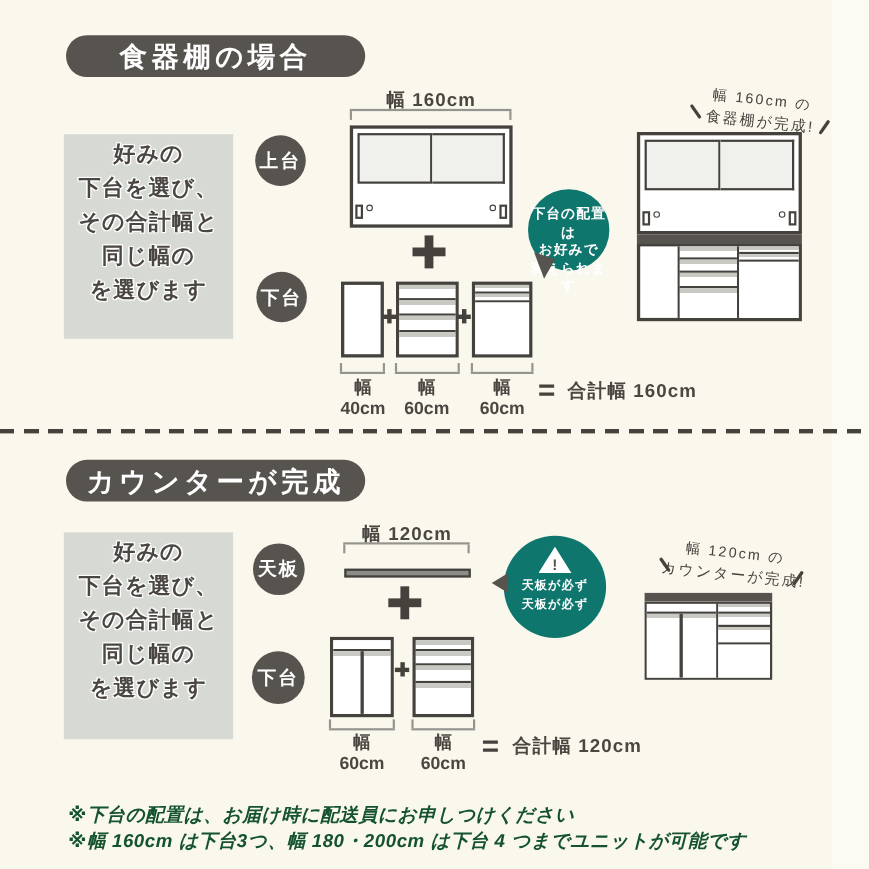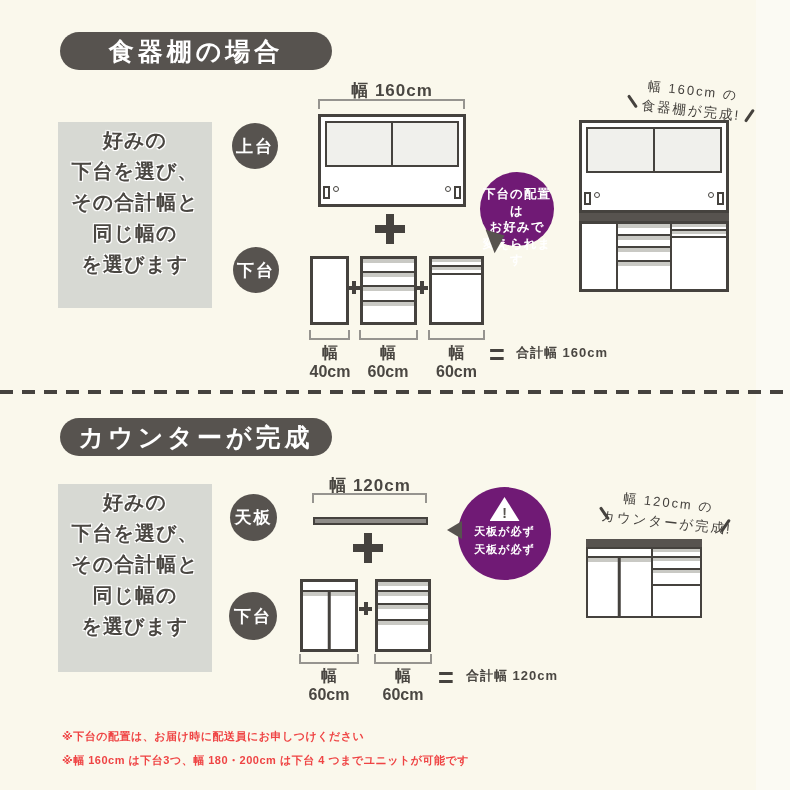--- a/index.html
+++ b/index.html
@@ -20,21 +20,21 @@
               text-shadow:1px 1px 0 #fff,-1px -1px 0 #fff,1px -1px 0 #fff,-1px 1px 0 #fff,0 0 3px #fff; }
 
   
   .badge { position:absolute; background:#57534f; border-radius:50%;
            color:#fff; font-weight:700; letter-spacing:2px;
            display:flex; align-items:center; justify-content:center; }
 
   
   .wtxt { position:absolute; color:#4a4742; font-size:17px; font-weight:600; text-align:center; letter-spacing:1px; }
   .ulabel { position:absolute; color:#4a4742; font-size:16px; font-weight:700; text-align:center; line-height:19px; }
-  .total { position:absolute; color:#4a4742; font-size:13px; font-weight:700; letter-spacing:1px; }
+  .total { position:absolute; color:#4a4742; font-size:17px; font-weight:700; letter-spacing:1px; }
   .eq { position:absolute; color:#45423e; font-size:27px; font-weight:900; }
 
   
   .brk-d { position:absolute; height:9px; border-top:2px solid #96948f; }
   .brk-d::before,.brk-d::after { content:""; position:absolute; top:0; width:2px; height:8px; background:#96948f; }
   .brk-d::before { left:0; } .brk-d::after { right:0; }
   .brk-u { position:absolute; height:9px; border-bottom:2px solid #96948f; }
   .brk-u::before,.brk-u::after { content:""; position:absolute; bottom:0; width:2px; height:8px; background:#96948f; }
   .brk-u::before { left:0; } .brk-u::after { right:0; }
 
@@ -63,21 +63,21 @@
 
   
   .cross-lg { position:absolute; width:30px; height:30px; }
   .cross-lg::before { content:""; position:absolute; left:0; right:0; top:11px; height:8px; background:#45423e; }
   .cross-lg::after  { content:""; position:absolute; top:0; bottom:0; left:11px; width:8px; background:#45423e; }
   .cross-sm { position:absolute; width:13px; height:13px; }
   .cross-sm::before { content:""; position:absolute; left:0; right:0; top:4.5px; height:4px; background:#45423e; }
   .cross-sm::after  { content:""; position:absolute; top:0; bottom:0; left:4.5px; width:4px; background:#45423e; }
 
   
-  .bubble { position:absolute; background:#701a75; border-radius:50%; color:#fff; text-align:center; }
+  .bubble { position:absolute; background:#0f766e; border-radius:50%; color:#fff; text-align:center; }
   .tail1 { position:absolute; left:2px; bottom:-6px; width:0; height:0; border:solid;
            border-width:20px 4px 0 16px; border-color:#57534f transparent transparent transparent; transform:rotate(18deg); }
   .tail2 { position:absolute; left:-11px; top:34px; width:0; height:0; border:solid;
            border-width:9px 15px 9px 0; border-color:transparent #57534f transparent transparent; }
   .bub1-line { font-size:12.5px; line-height:16.5px; font-weight:600; letter-spacing:1px; }
   .bub2-line { font-size:11px; line-height:18px; font-weight:600; letter-spacing:1px; }
   .warn-tri { display:inline-flex; align-items:flex-end; justify-content:center;
               width:30px; height:24px; background:#fff; clip-path:polygon(50% 0,100% 100%,0 100%); }
   .warn-tri span { color:#57534f; font-size:14px; font-weight:900; line-height:15px; }
 
@@ -87,21 +87,21 @@
   .cap2 { font-size:13.5px; letter-spacing:2px; margin-top:2px; }
   .emph { position:absolute; width:2.5px; height:15px; background:#45423e; border-radius:2px; }
 
   
   .board { position:absolute; background:#8e8c88; border:2px solid #45423e; }
 
   
   .divider { position:absolute; left:0; top:390px; width:790px; height:4px;
              background:repeating-linear-gradient(90deg,#45423e 0 13px,transparent 13px 22px); }
 
-  .footnote { position:absolute; color:#ef4444; font-size:11px; font-weight:700; letter-spacing:0.5px; }
+  .footnote { position:absolute; color:#14532d; font-size:17px; font-weight:700; letter-spacing:0.5px;font-style:italic; }
 </style>
 </head>
 <body>
 
 <div id="screen">
   <div class="right-strip"></div>
 
   <div>
 
     <div class="pill" style="left:60px;top:32px;width:272px;">食器棚の場合</div>

